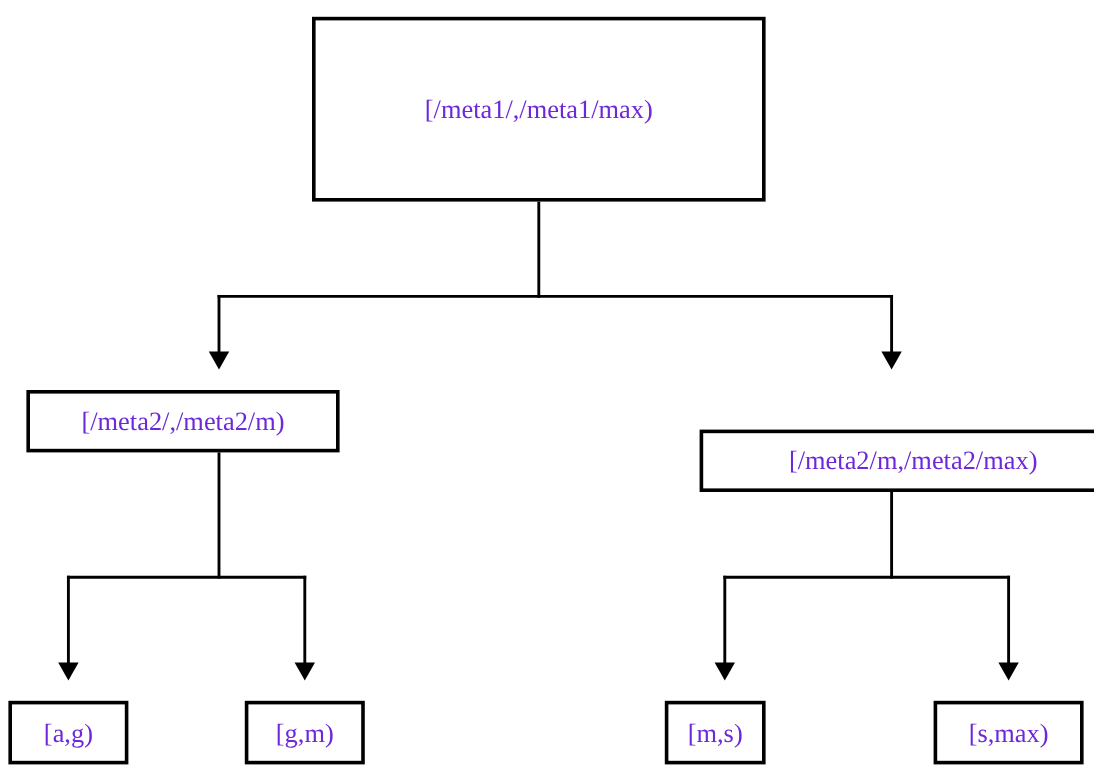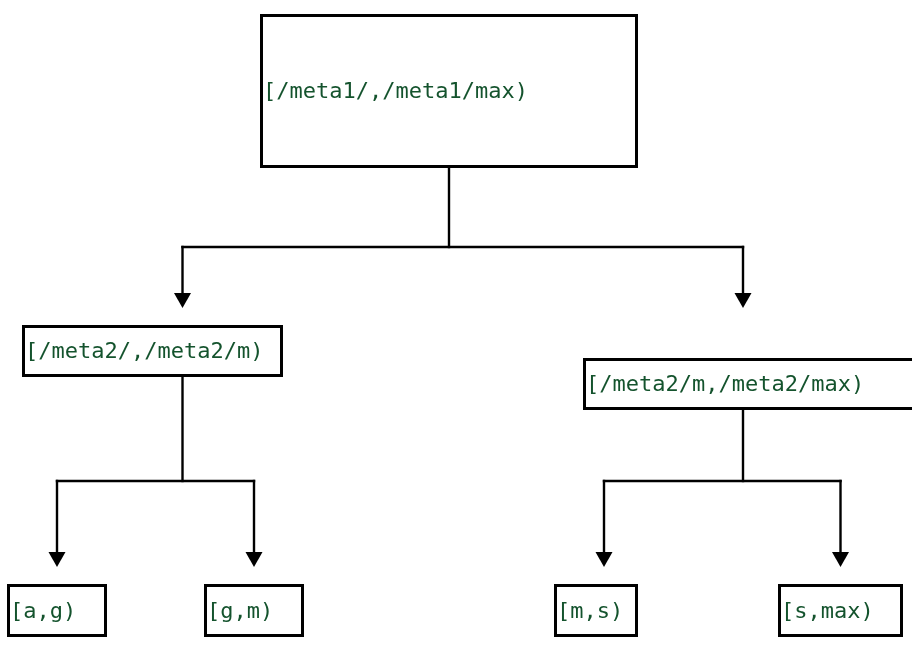--- a/index.html
+++ b/index.html
@@ -23,25 +23,26 @@
     height: 652px;
     pointer-events: none;
   }
   .node {
     position: absolute;
     box-sizing: border-box;
     border: 3px solid #000000;
     background: #ffffff;
     display: flex;
     align-items: center;
-    justify-content: flex-start;
+    justify-content: center;
     font-size: 22px;
     line-height: 1;
-    color: #14532d;
+    color: #6d28d9;
     white-space: pre;
+    font-family: Liberation Serif, serif;
   }
 </style>
 </head>
 <body>
 
 <div id="canvas">
   <svg id="edges" xmlns="http://www.w3.org/2000/svg" viewBox="0 0 912 652">
       <line x1="449" y1="168" x2="449" y2="247" stroke="#000000" stroke-width="2.4" stroke-linecap="square"></line>
       <line x1="182.5" y1="247" x2="743" y2="247" stroke="#000000" stroke-width="2.4" stroke-linecap="square"></line>
       <line x1="182.5" y1="247" x2="182.5" y2="294" stroke="#000000" stroke-width="2.4" stroke-linecap="square"></line>

